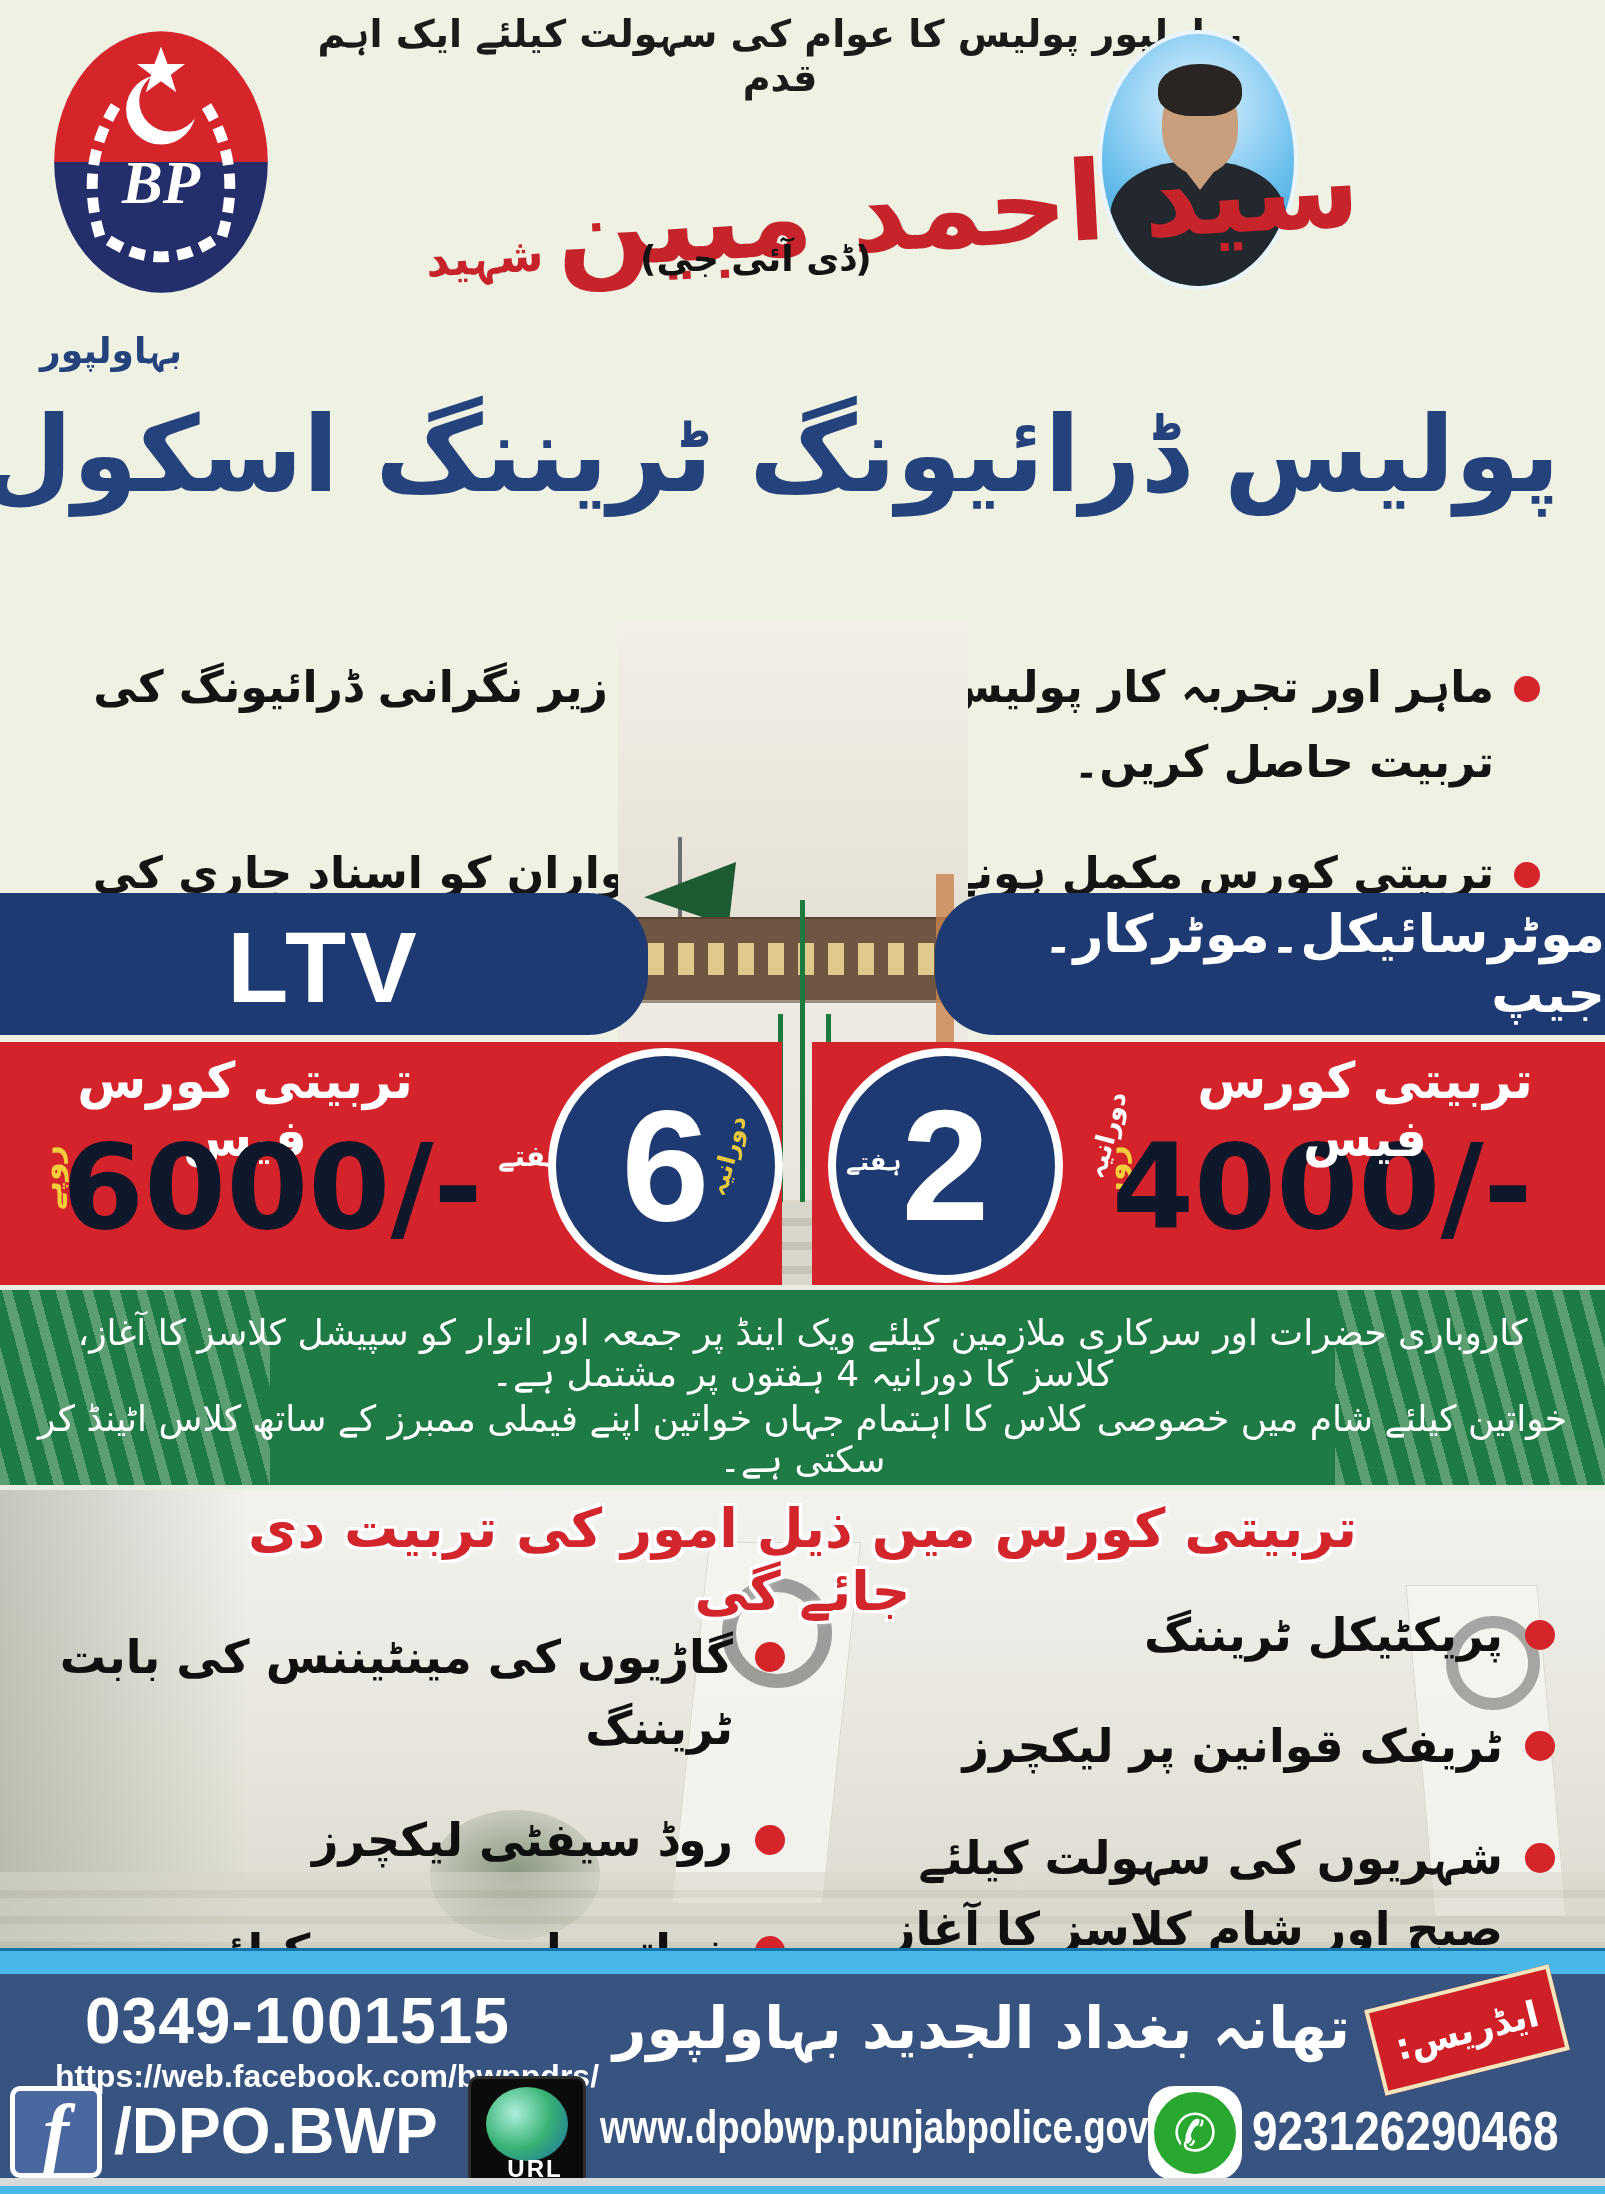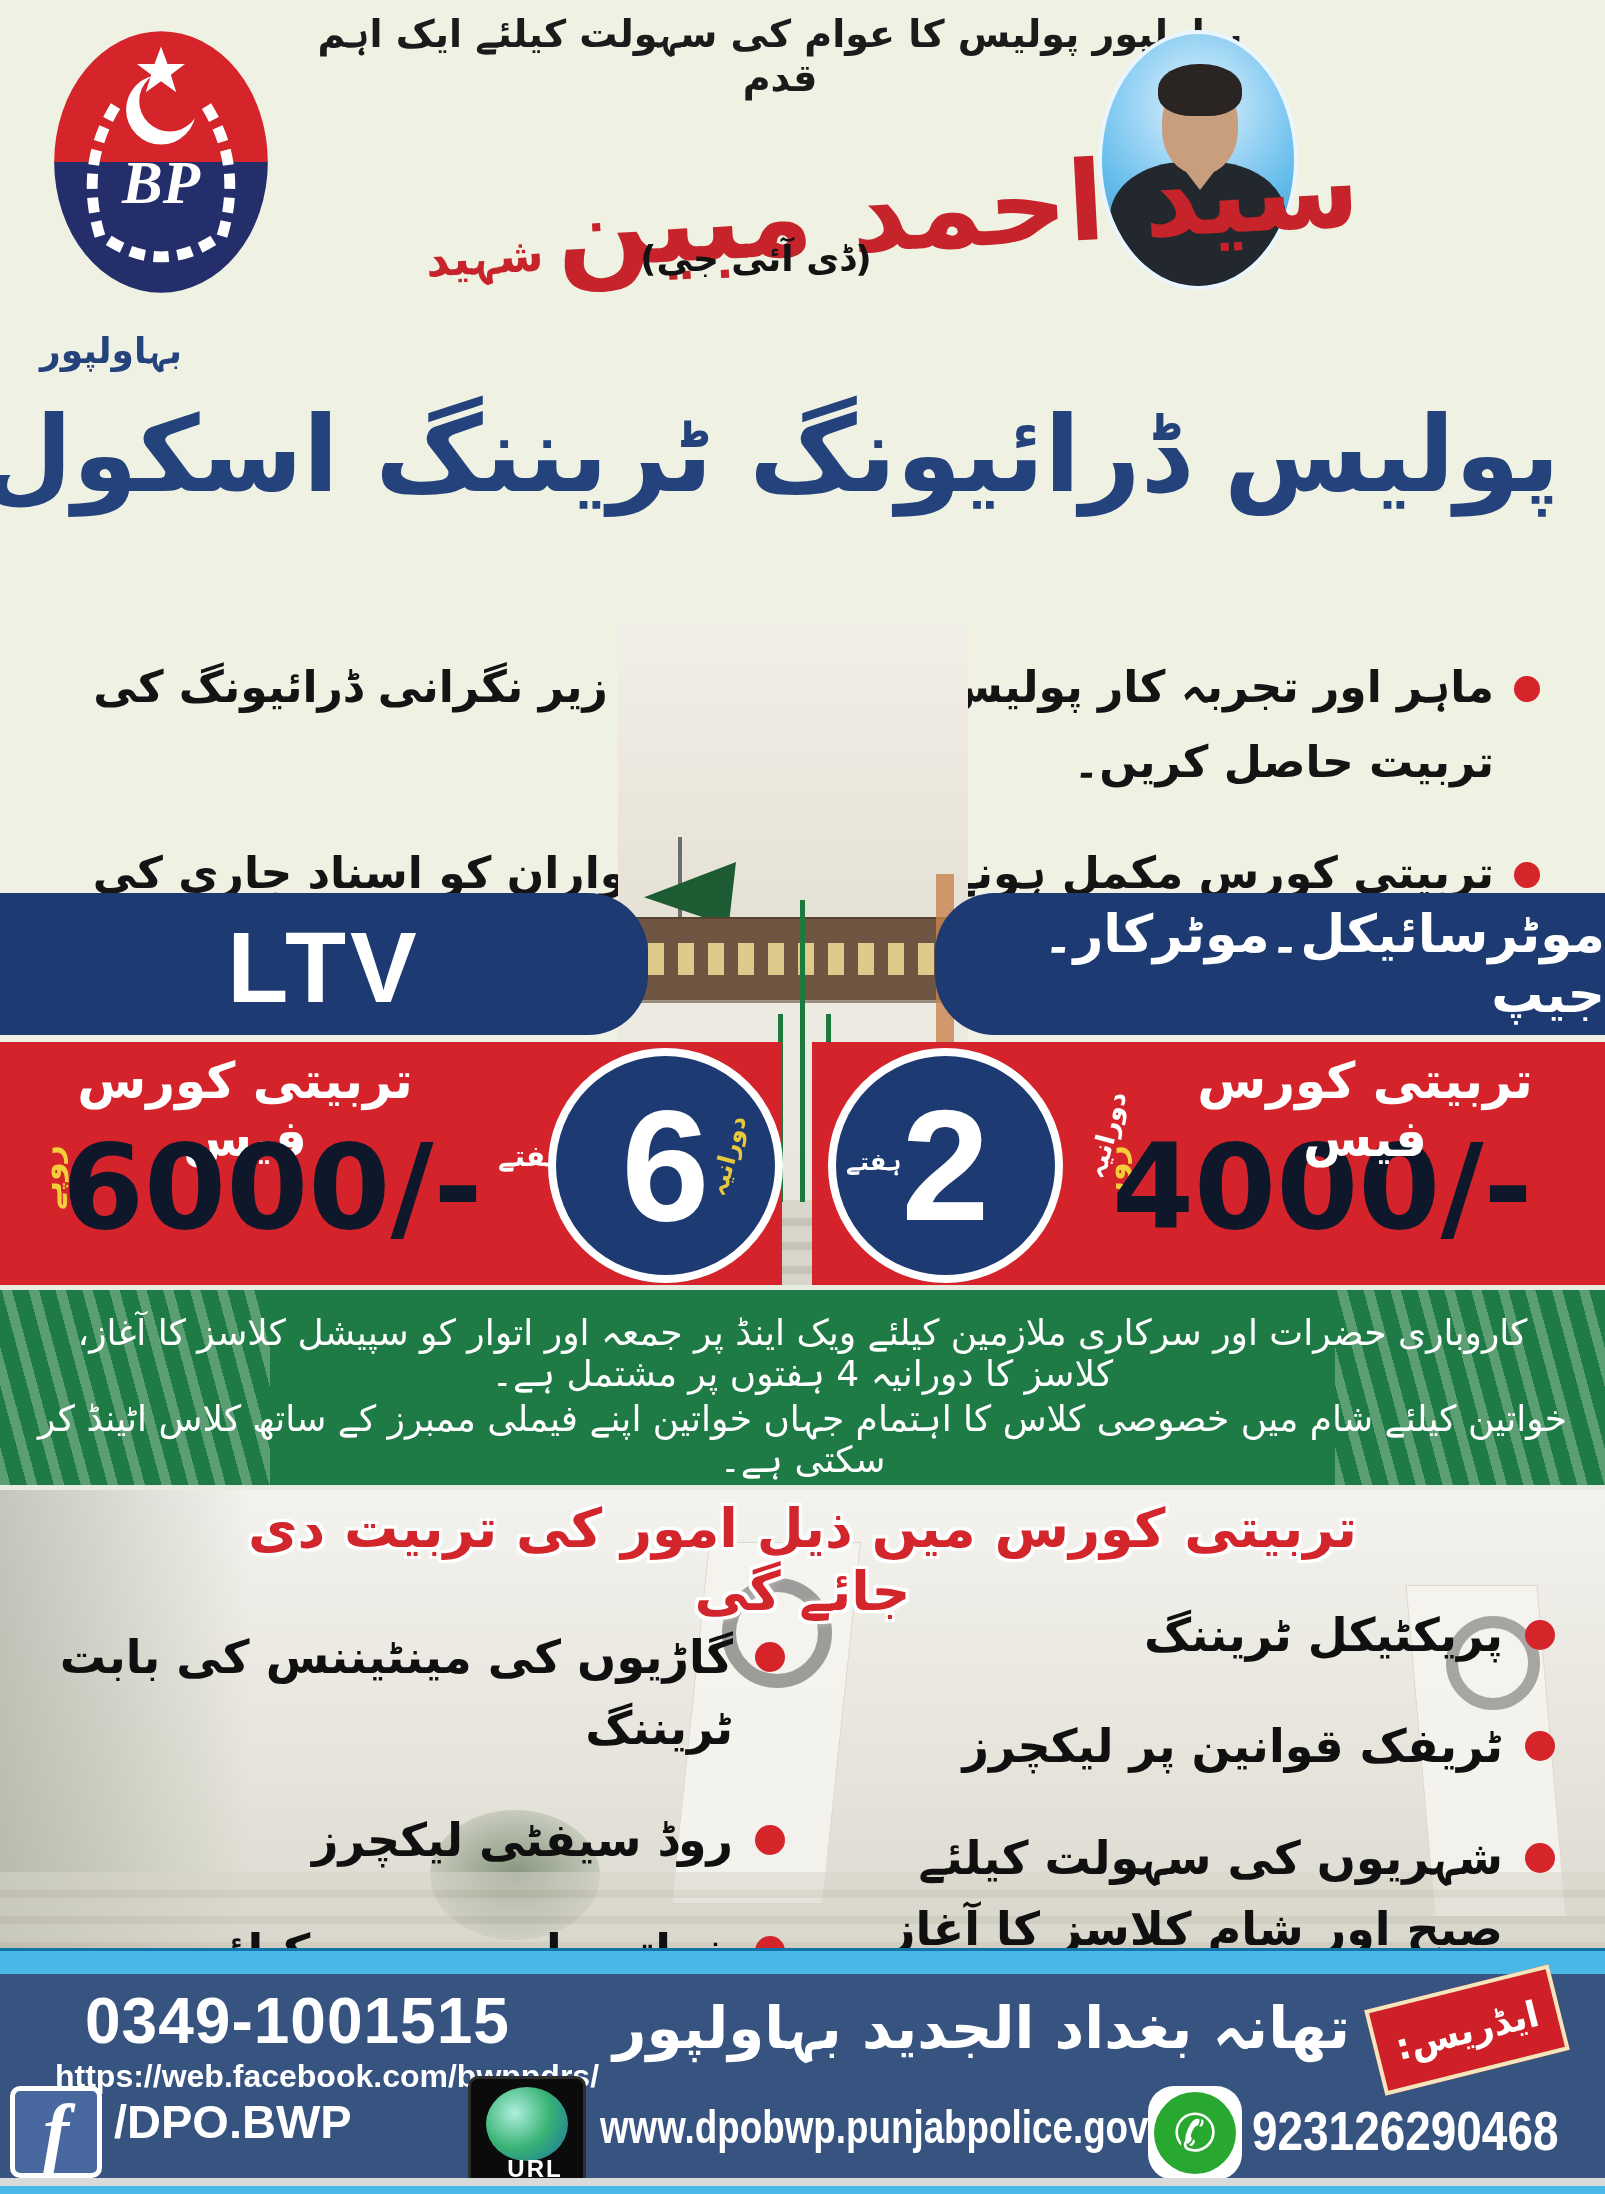--- a/index.html
+++ b/index.html
@@ -120,21 +120,21 @@
   .footer{left:0;top:1974px;width:1605px;height:204px;background:#375380;}
   .phone{left:85px;top:1984px;font-size:64px;font-weight:bold;color:#fff;font-family:"Liberation Sans",sans-serif;letter-spacing:1px;}
   .fburl{left:55px;top:2058px;font-size:32px;font-weight:bold;color:#fff;font-family:"Liberation Sans",sans-serif;}
   .address{left:630px;top:1994px;width:720px;font-size:58px;font-weight:bold;color:#fff;text-align:center;white-space:nowrap;}
   .badge{left:1372px;top:1986px;width:190px;height:88px;background:#cf2027;border:4px solid #f3e6bd;
          transform:rotate(-14deg);display:flex;align-items:center;justify-content:center;box-sizing:border-box;}
   .badge span{color:#fff;font-size:36px;font-weight:bold;}
   .fb-logo{left:10px;top:2086px;width:92px;height:92px;background:#4a68a0;border:5px solid #fff;border-radius:10px;
            display:flex;align-items:center;justify-content:center;box-sizing:border-box;}
   .fb-logo span{color:#fff;font-size:78px;font-weight:bold;font-family:"Liberation Serif",serif;font-style:italic;line-height:1;}
-  .fb-handle{left:114px;top:2094px;font-size:47px;font-weight:bold;color:#fff;font-family:"Liberation Sans",sans-serif;}
+  .fb-handle{left:114px;top:2094px;font-size:64px;font-weight:bold;color:#fff;font-family:"Liberation Sans",sans-serif;}
   .url-box{left:468px;top:2076px;width:118px;height:112px;background:#0b0b0b;border-radius:10px;border:3px solid #2e2e2e;box-sizing:border-box;}
   .url-globe{position:absolute;left:15px;top:8px;width:82px;height:74px;border-radius:50%;
              background:radial-gradient(circle at 35% 35%,#aeeedd 0%,#37b273 50%,#1b6ea8 100%);}
   .url-label{position:absolute;left:8px;bottom:2px;width:100%;text-align:center;color:#fff;font-size:24px;font-weight:bold;
              letter-spacing:2px;font-family:"Liberation Sans",sans-serif;}
   .website{left:600px;top:2100px;font-size:46px;font-weight:bold;color:#fff;font-family:"Liberation Sans",sans-serif;
            transform:scaleX(.8);transform-origin:left center;white-space:nowrap;}
   .wa-icon{left:1148px;top:2086px;width:94px;height:94px;border-radius:26px;background:#fff;
            display:flex;align-items:center;justify-content:center;}
   .wa-inner{width:82px;height:82px;border-radius:50%;background:#28a82e;display:flex;align-items:center;justify-content:center;

